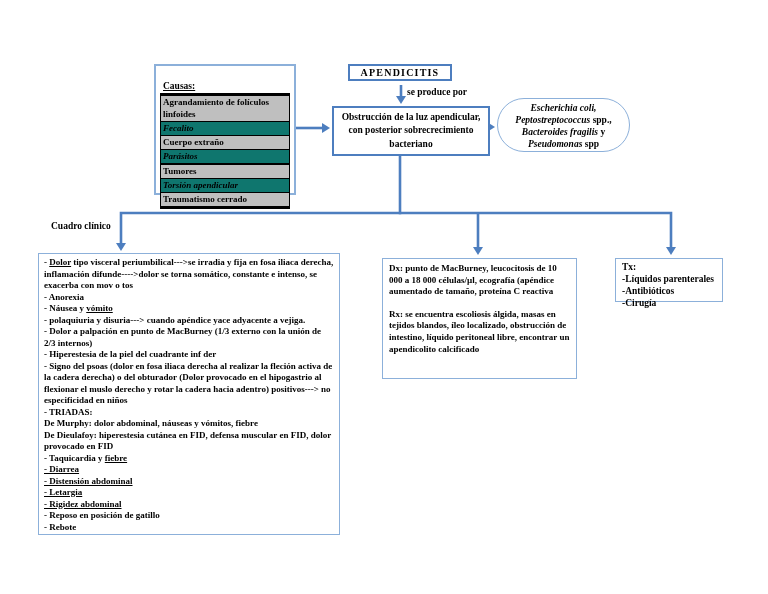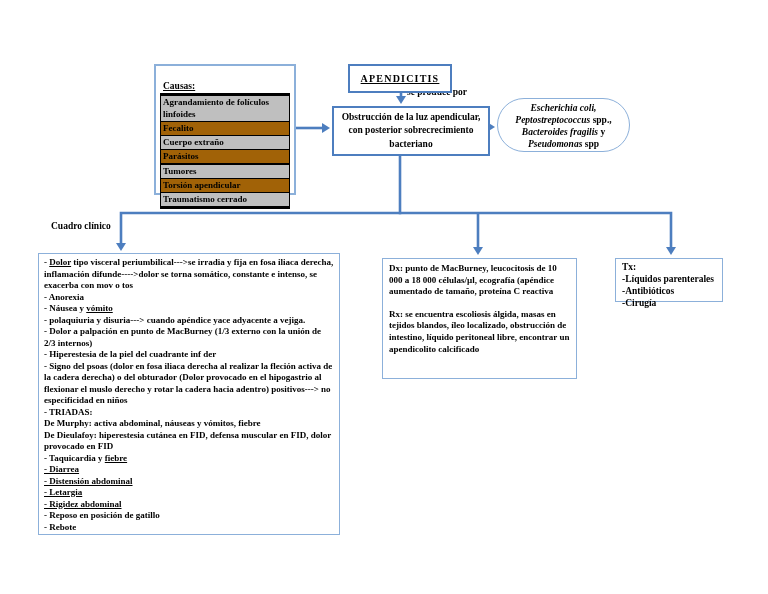--- a/index.html
+++ b/index.html
@@ -16,23 +16,23 @@
   .border-dark{border:2px solid #4d7ebf;}
   .border-light{border:2px solid #8cb0da;}
   
   #causes-panel{left:154px;top:64px;width:142px;height:131px;padding:9px 4px;}
   #causes-title{display:inline-block;font-size:9.5px;text-decoration:underline;margin:0 0 2px 3px;}
   #causes-table{border:1px solid #000;border-top:3px solid #000;border-bottom:3px solid #000;}
   .causes-row{font-size:9px;line-height:12px;padding:0 2px 1px 2px;border-top:1px solid #000;}
   .causes-row:first-child{border-top:none;}
   .causes-row.thick-top{border-top:2px solid #000;}
   .row-dark{background:#bfbfbf;}
-  .row-light{background:#a16207;}
+  .row-light{background:#0f766e;font-style:italic;}
   
-  #apendicitis-box{left:348px;top:64px;width:104px;height:29px;display:flex;align-items:center;justify-content:center;font-size:10px;letter-spacing:1.2px;text-decoration:underline;}
+  #apendicitis-box{left:348px;top:64px;width:104px;height:17px;display:flex;align-items:center;justify-content:center;font-size:10px;letter-spacing:1.2px;}
   #produce-label{left:407px;top:87px;font-size:9.5px;}
   #obstruction-box{left:332px;top:106px;width:158px;height:50px;display:flex;align-items:center;justify-content:center;text-align:center;font-size:9.5px;line-height:13.5px;padding:2px 6px;}
   #bacteria-box{left:497px;top:98px;width:133px;height:54px;border-width:1.5px;text-align:center;font-size:9.5px;line-height:12px;padding:3px 2px;border-radius:27px;}
   .it{font-style:italic;}
   .u{text-decoration:underline;}
   
   #clinical-label{left:51px;top:221px;font-size:9.5px;}
   
   #symptoms-box{left:38px;top:253px;width:302px;height:282px;border-width:1.5px;font-size:9px;line-height:11.5px;padding:3px 5px;}
   #dx-box{left:382px;top:258px;width:195px;height:121px;border-width:1.5px;font-size:9px;line-height:11.6px;padding:4px 6px;}
@@ -94,21 +94,21 @@
 
 <div class="abs node border-light" id="symptoms-box">
     <div class="rich-line"><span>- </span><span class="u">Dolor</span><span> tipo visceral periumbilical---&gt;se irradia y fija en fosa iliaca derecha, inflamación difunde----&gt;dolor se torna somático, constante e intenso, se exacerba con mov o tos</span></div>
     <div class="rich-line"><span>- Anorexia</span></div>
     <div class="rich-line"><span>- Náusea y </span><span class="u">vómito</span></div>
     <div class="rich-line"><span>- polaquiuria y disuria---&gt; cuando apéndice yace adyacente a vejiga.</span></div>
     <div class="rich-line"><span>- Dolor a palpación en punto de MacBurney (1/3 externo con la unión de 2/3 internos)</span></div>
     <div class="rich-line"><span>- Hiperestesia de la piel del cuadrante inf der</span></div>
     <div class="rich-line"><span>- Signo del psoas (dolor en fosa iliaca derecha al realizar la fleción activa de la cadera derecha) o del obturador (Dolor provocado en el hipogastrio al flexionar el muslo derecho y rotar la cadera hacia adentro) positivos---&gt; no especificidad en niños</span></div>
     <div class="rich-line"><span>- TRIADAS:</span></div>
-    <div class="rich-line"><span>De Murphy: activa abdominal, náuseas y vómitos, fiebre</span></div>
+    <div class="rich-line"><span>De Murphy: dolor abdominal, náuseas y vómitos, fiebre</span></div>
     <div class="rich-line"><span>De Dieulafoy: hiperestesia cutánea en FID, defensa muscular en FID, dolor provocado en FID</span></div>
     <div class="rich-line"><span>- Taquicardia y </span><span class="u">fiebre</span></div>
     <div class="rich-line"><span class="u">- Diarrea</span></div>
     <div class="rich-line"><span class="u">- Distensión abdominal</span></div>
     <div class="rich-line"><span class="u">- Letargia</span></div>
     <div class="rich-line"><span class="u">- Rigidez abdominal</span></div>
     <div class="rich-line"><span>- Reposo en posición de gatillo</span></div>
     <div class="rich-line"><span>- Rebote</span></div>
   </div>
 

